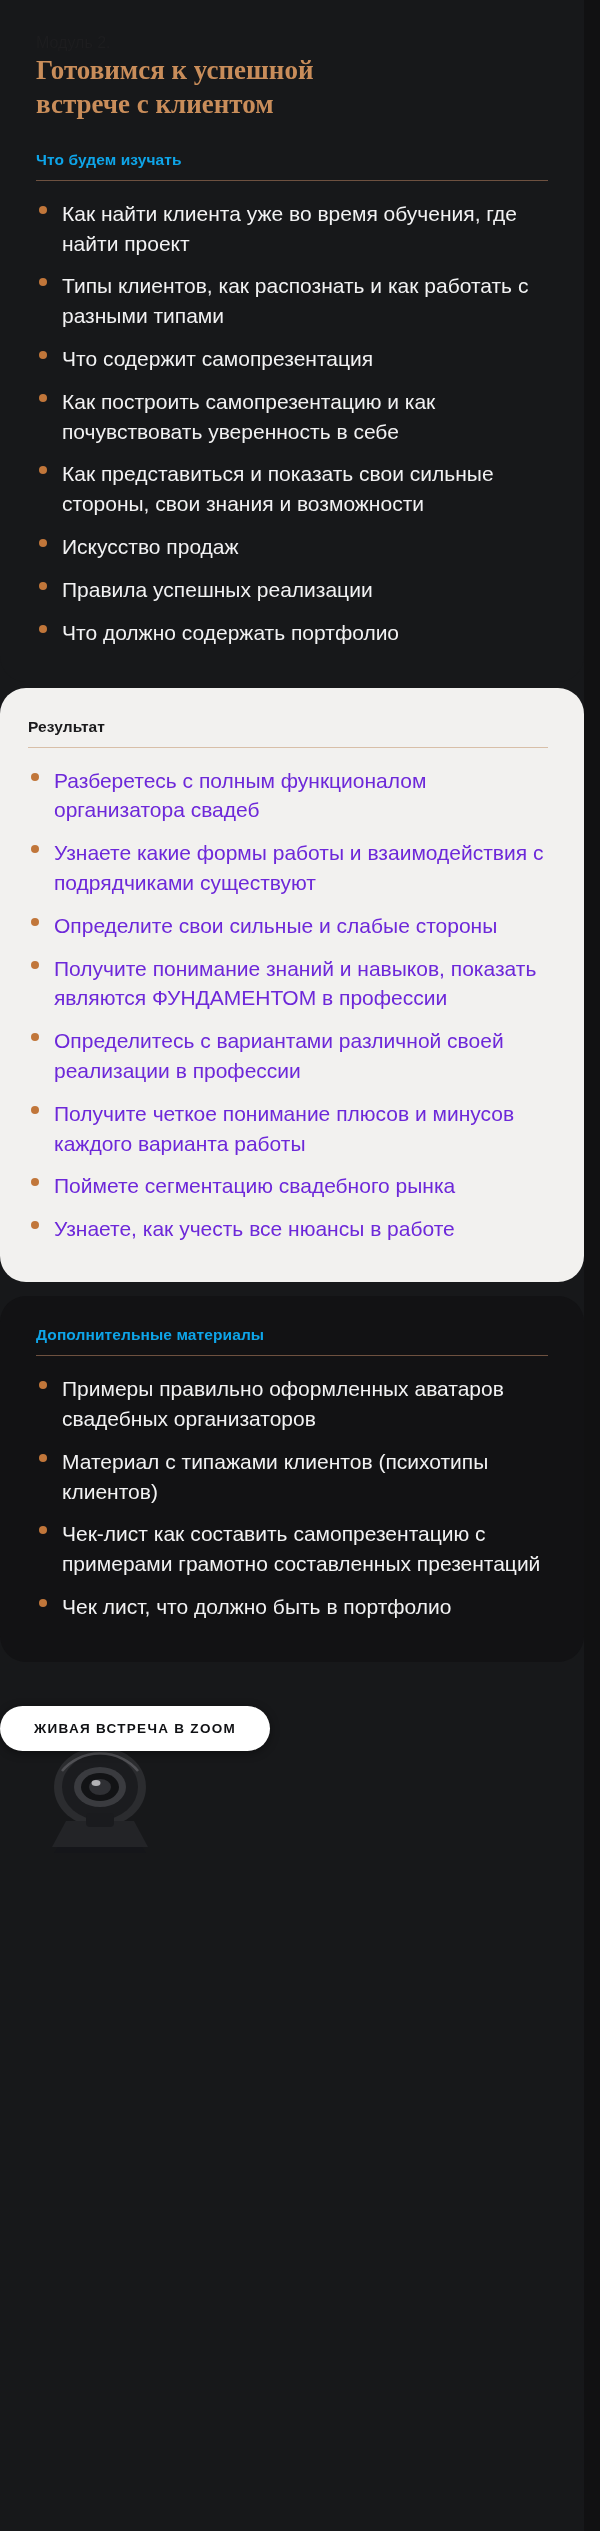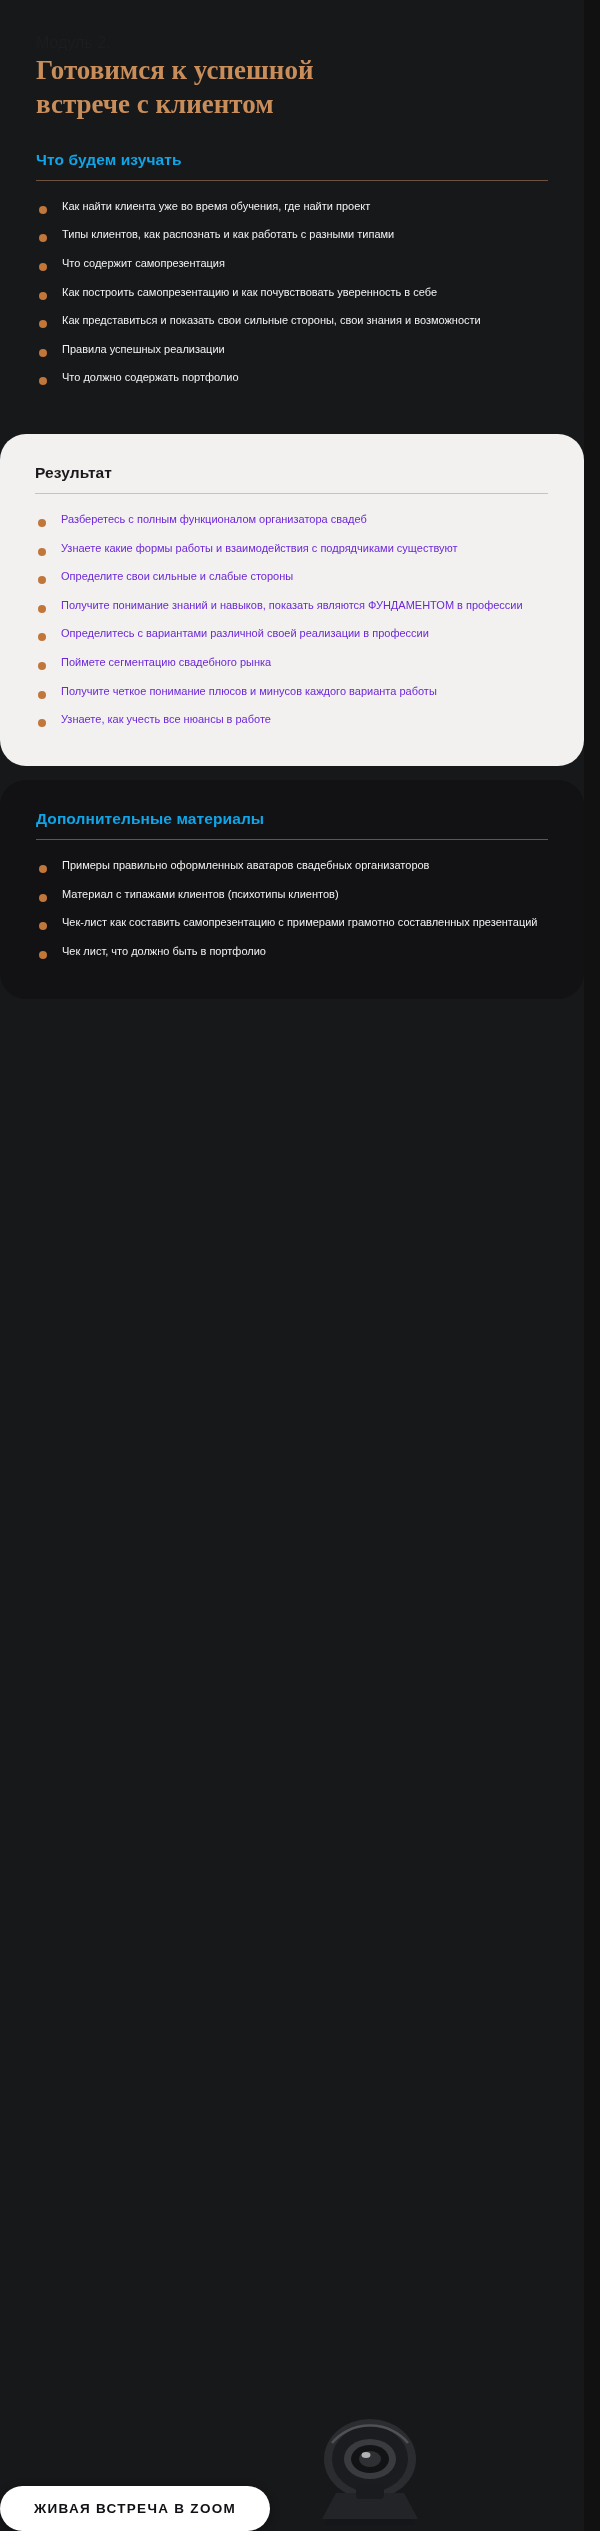--- a/index.html
+++ b/index.html
@@ -60,61 +60,61 @@
 
   ul.bullets {
     list-style: none;
     margin: 18px 0 0 0;
     padding: 0;
   }
   ul.bullets li {
     position: relative;
     padding-left: 26px;
     margin-bottom: 13px;
-    font-size: 11px;
+    font-size: 21px;
     line-height: 1.42;
   }
   ul.bullets li:last-child { margin-bottom: 0; }
   ul.bullets li::before {
     content: "";
     position: absolute;
     left: 3px;
     top: 7px;
     width: 8px;
     height: 8px;
     border-radius: 50%;
     background: #c1763a;
   }
   .on-dark ul.bullets li { color: #f2f2f3; }
   .on-light ul.bullets li { color: #6d28d9; }
 
   
   .card-light {
     background: #f2f1ef;
-    margin: 14px 0 0 0;
+    margin: 6px 0 0 0;
     border-radius: 26px;
-    padding: 30px 36px 38px 35px;
+    padding: 30px 36px 38px 28px;
   }
 
   
   .card-dark-materials {
     background: #121214;
     margin-top: 14px;
     border-radius: 26px;
     padding: 30px 36px 40px 36px;
   }
 
   
   .footer-zone {
     flex: 1;
     background: #17181a;
-    padding: 44px 0 0 0;
+    padding: 44px 0 12px 0;
     display: flex;
-    flex-direction: row;
-    align-items: flex-end;
+    flex-direction: column;
+    align-items: flex-start;
     position: relative;
   }
   .zoom-badge {
     background: #ffffff;
     color: #101114;
     font-size: 13.5px;
     font-weight: bold;
     letter-spacing: 1.3px;
     padding: 15px 34px;
     border-radius: 30px;
@@ -141,36 +141,37 @@
     <div class="module-title">встрече с клиентом</div>
 
     <div class="section-block">
       <div class="section-title">Что будем изучать</div>
       <ul class="bullets">
         <li><span>Как найти клиента уже во время обучения, где найти проект</span></li>
         <li><span>Типы клиентов, как распознать и как работать с разными типами</span></li>
         <li><span>Что содержит самопрезентация</span></li>
         <li><span>Как построить самопрезентацию и как почувствовать уверенность в себе</span></li>
         <li><span>Как представиться и показать свои сильные стороны, свои знания и возможности</span></li>
+        <li><span>Искусство продаж</span></li>
         <li><span>Правила успешных реализации</span></li>
         <li><span>Что должно содержать портфолио</span></li>
       </ul>
     </div>
   </section>
 
   <section class="card-light on-light">
     <div class="section-title dark-on-light">Результат</div>
     <ul class="bullets">
       <li><span>Разберетесь с полным функционалом организатора свадеб</span></li>
       <li><span>Узнаете какие формы работы и взаимодействия с подрядчиками существуют</span></li>
       <li><span>Определите свои сильные и слабые стороны</span></li>
       <li><span>Получите понимание знаний и навыков, показать являются ФУНДАМЕНТОМ в профессии</span></li>
       <li><span>Определитесь с вариантами различной своей реализации в профессии</span></li>
+      <li><span>Получите четкое понимание плюсов и минусов каждого варианта работы</span></li>
       <li><span>Поймете сегментацию свадебного рынка</span></li>
-      <li><span>Получите четкое понимание плюсов и минусов каждого варианта работы</span></li>
       <li><span>Узнаете, как учесть все нюансы в работе</span></li>
     </ul>
   </section>
 
   <section class="card-dark-materials on-dark">
     <div class="section-title">Дополнительные материалы</div>
     <ul class="bullets">
       <li><span>Примеры правильно оформленных аватаров свадебных организаторов</span></li>
       <li><span>Материал с типажами клиентов (психотипы клиентов)</span></li>
       <li><span>Чек-лист как составить самопрезентацию с примерами грамотно составленных презентаций</span></li>

